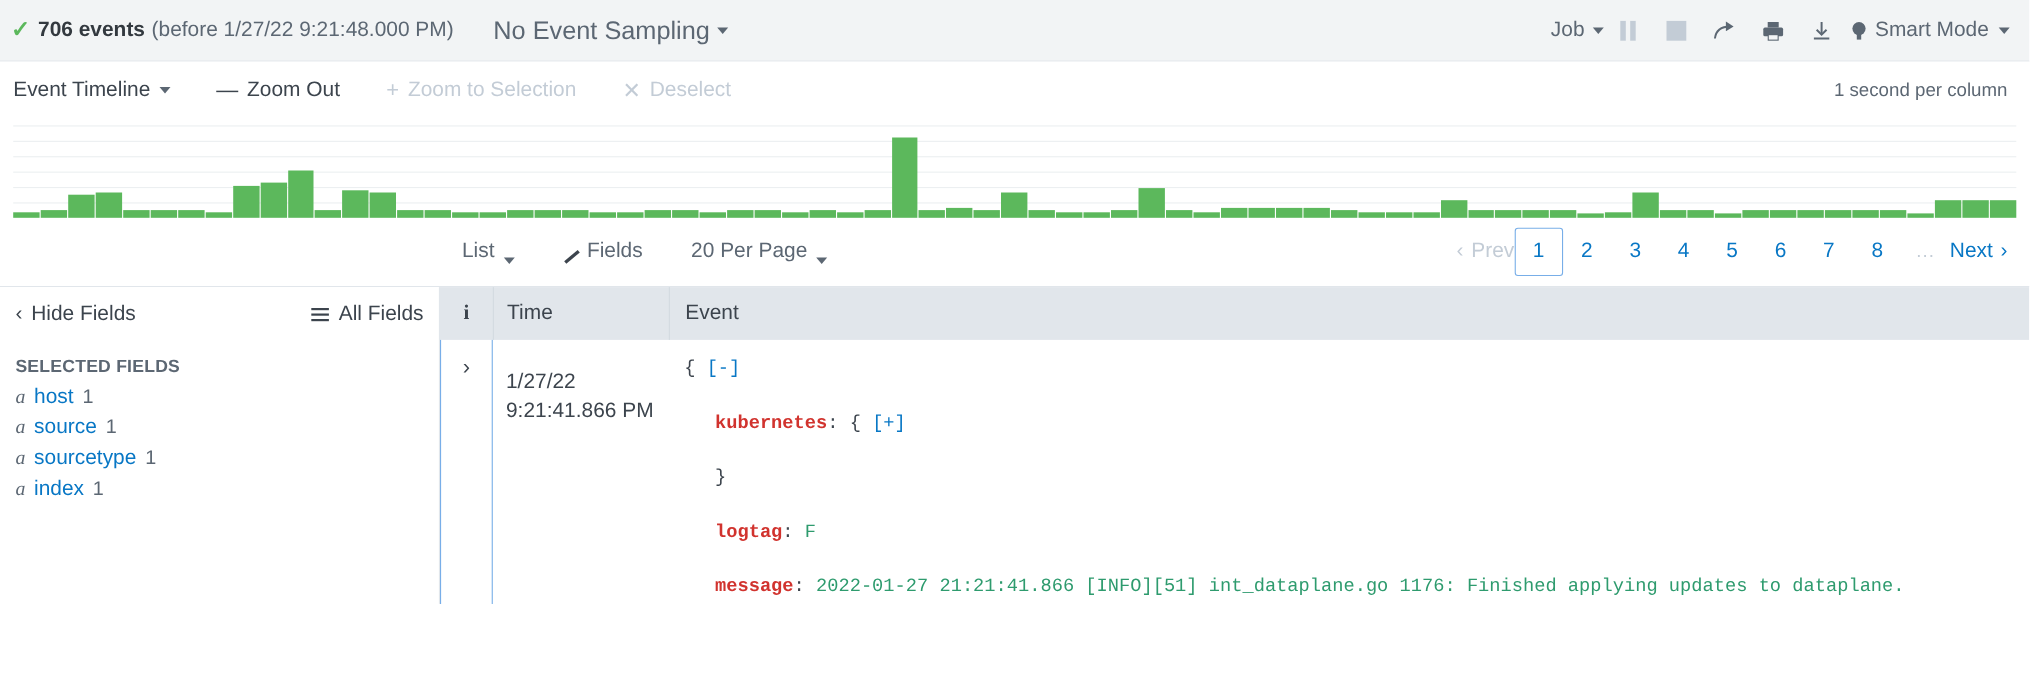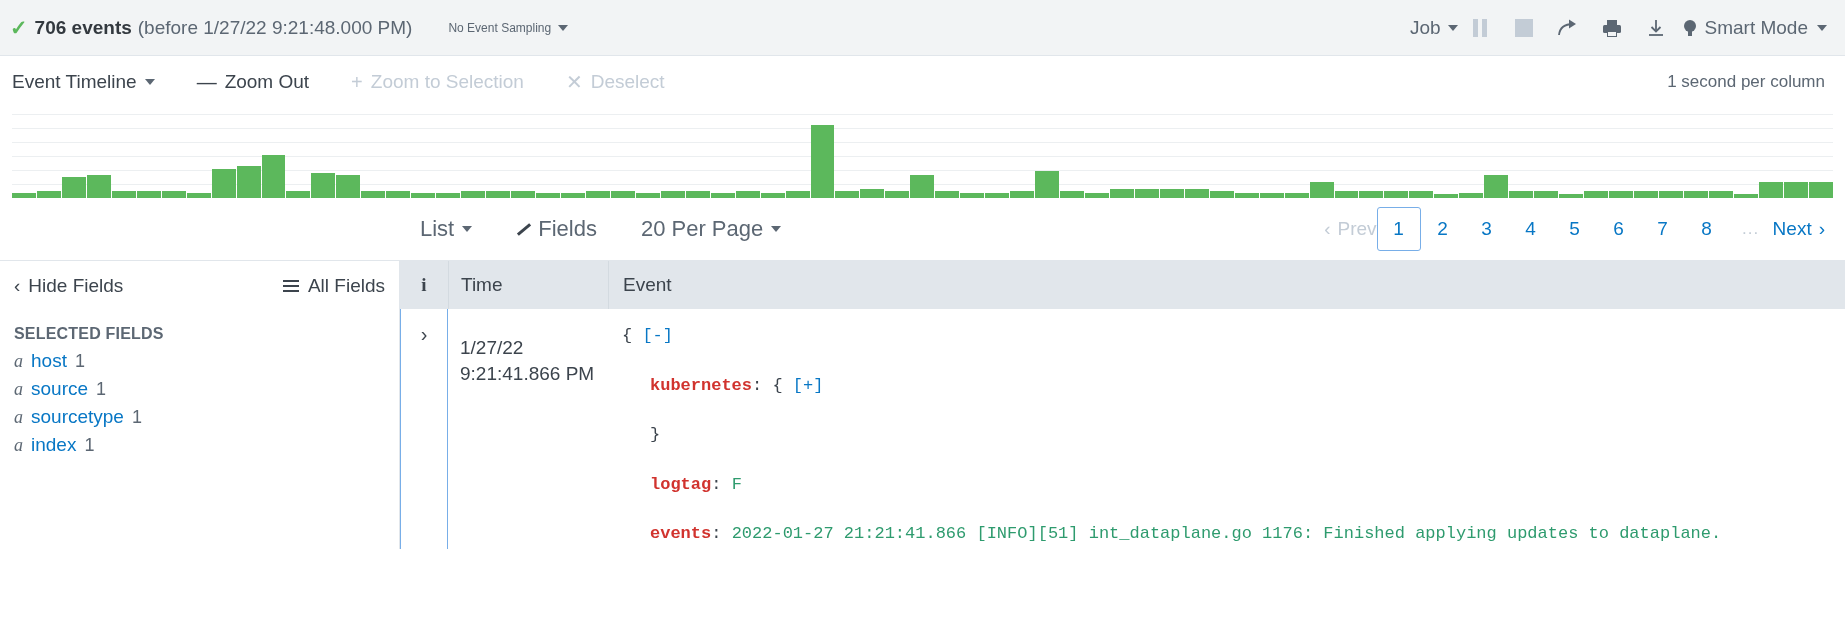--- a/index.html
+++ b/index.html
@@ -19,21 +19,21 @@
     background: #f2f4f5;
     border-bottom: 1px solid #e1e6eb;
     display: flex; align-items: center;
     padding: 0 18px 0 10px;
   }
   .ev-count { display:flex; align-items:center; font-size:19px; }
   .check { color:#5cb85c; font-size:21px; margin-right:7px; font-weight:600; line-height:1; }
   .ev-strong { font-weight:700; color:#33393f; }
   .ev-paren { color:#5c6773; margin-left:6px; font-weight:400; }
   .sampling {
-    margin-left: 36px; font-size:12px; color:#5c6773; cursor:pointer;
+    margin-left: 36px; font-size:23px; color:#5c6773; cursor:pointer;
     display:flex; align-items:center; gap:7px;
   }
   .caret { width:0;height:0;border-left:5px solid transparent;border-right:5px solid transparent;border-top:6px solid #5c6773; display:inline-block; }
   .spacer { flex: 1 1 auto; }
   .job { font-size:19px; color:#5c6773; display:flex; align-items:center; gap:7px; cursor:pointer; }
   .ico-btn { width:44px; height:34px; display:flex; align-items:center; justify-content:center; cursor:pointer; }
   .pause-ico { display:flex; gap:4px; }
   .pause-ico i { display:block; width:5px; height:18px; background:#c3ccd6; }
   .stop-ico { width:18px; height:18px; background:#c3ccd6; }
   .smart { display:flex; align-items:center; gap:9px; font-size:19px; color:#5c6773; cursor:pointer; margin-left:6px; }
@@ -67,21 +67,21 @@
   
   .tl-chart { position:relative; height:90px; margin:0 12px 0 12px; }
   .gridlines { position:absolute; inset:0; }
   .gridlines div { position:absolute; left:0; right:0; height:1px; background:#eceff1; }
   .bars { position:absolute; left:0; right:0; bottom:0; top:0; display:flex; align-items:flex-end; gap:1px; }
   .bar { flex:1 1 0; background:#5cb85c; min-height:1px; }
 
   
   .list-ctrl { height:62px; display:flex; align-items:center; padding:0 20px 0 0; background:#fff; }
   .lc-left { display:flex; align-items:center; margin-left:420px; }
-  .lc-item { font-size:22px; color:#5c6773; margin-right:44px; cursor:pointer; display:flex; align-items:center; gap:8px; }
+  .lc-item { font-size:19px; color:#5c6773; margin-right:44px; cursor:pointer; display:flex; align-items:flex-end; gap:8px; }
   .pencil { display:inline-block; width:14px; height:14px; position:relative; }
   .pencil:before { content:""; position:absolute; left:0; top:6px; width:16px; height:3px; background:#3c444d; transform:rotate(-40deg); }
   .pager { margin-left:auto; display:flex; align-items:center; }
   .pg { font-size:19px; color:#0877c5; min-width:44px; height:44px; display:flex; align-items:center; justify-content:center; cursor:pointer; }
   .pg.muted { color:#c3ccd6; cursor:default; }
   .pg.current { border:1px solid #78aee8; border-radius:3px; }
   .pg.dots { color:#c3ccd6; font-size:17px; letter-spacing:1px; }
   .pg.nav { gap:7px; display:flex; }
 
   
@@ -384,21 +384,21 @@
         </div>
         <div class="td-time">
           <div>1/27/22</div>
           <div>9:21:41.866 PM</div>
         </div>
         <div class="td-event" id="event-json">
             <div class="jl"><span class="k-brace">{ </span><span class="k-tog">[-]</span></div>
             <div class="jl ind1"><span class="k-key">kubernetes</span><span class="k-brace">: { </span><span class="k-tog">[+]</span></div>
             <div class="jl ind1"><span class="k-brace">}</span></div>
             <div class="jl ind1"><span class="k-key">logtag</span><span class="k-brace">: </span><span class="k-val">F</span></div>
-            <div class="jl ind1"><span class="k-key">events</span><span class="k-brace">: </span><span class="k-val">2022-01-27 21:21:41.866 [INFO][51] int_dataplane.go 1176: Finished applying updates to dataplane. msecToApply=50.4443</span></div>
+            <div class="jl ind1"><span class="k-key">message</span><span class="k-brace">: </span><span class="k-val">2022-01-27 21:21:41.866 [INFO][51] int_dataplane.go 1176: Finished applying updates to dataplane. msecToApply=50.4443</span></div>
             <div class="jl ind1"><span class="k-key">stream</span><span class="k-brace">: </span><span class="k-val">stdout</span></div>
             <div class="jl"><span class="k-brace">}</span></div>
           </div>
       </div>
     </div>
 
   </div>
 </div>
 
 </body></html>

